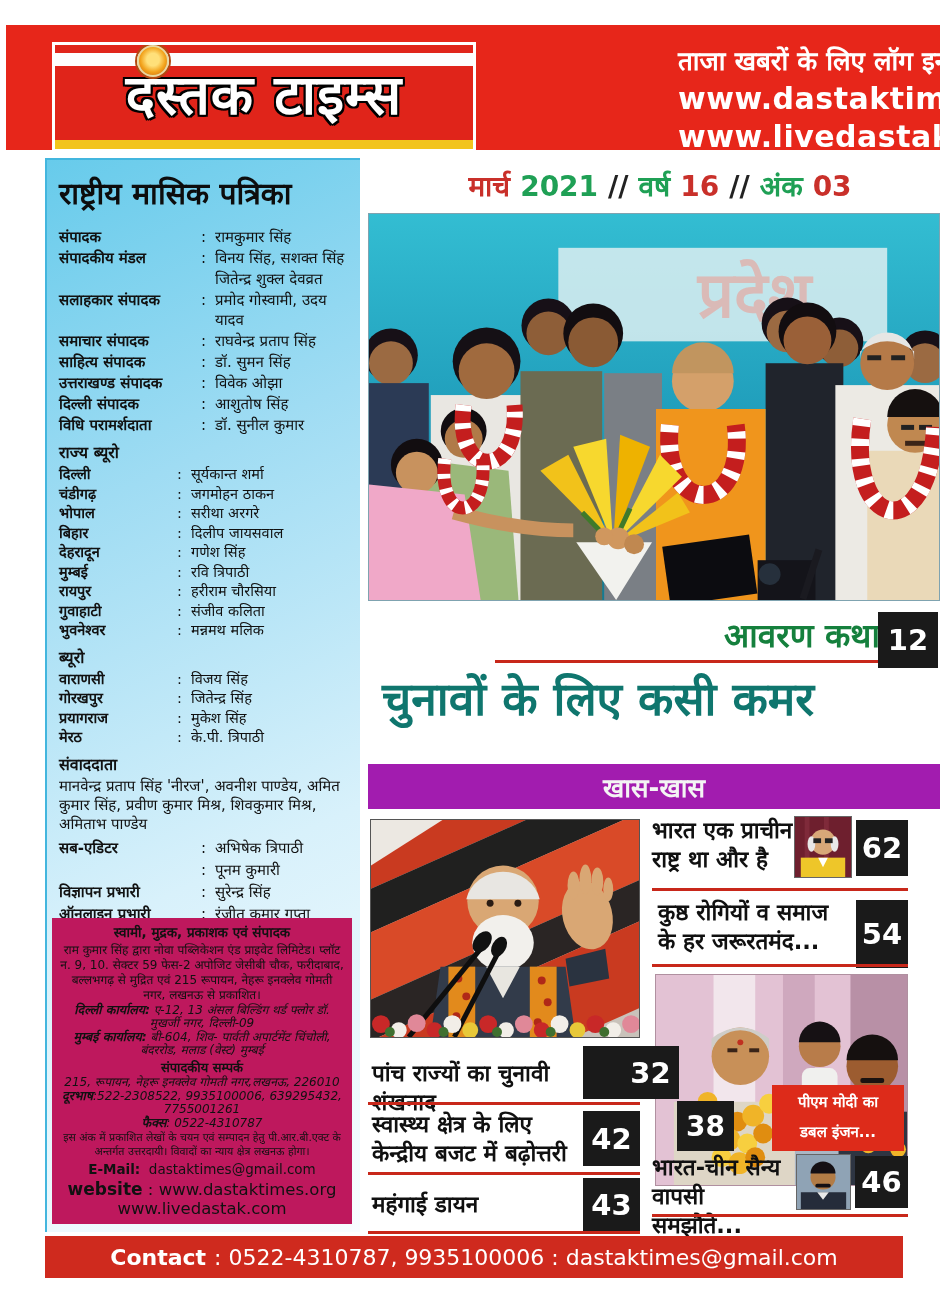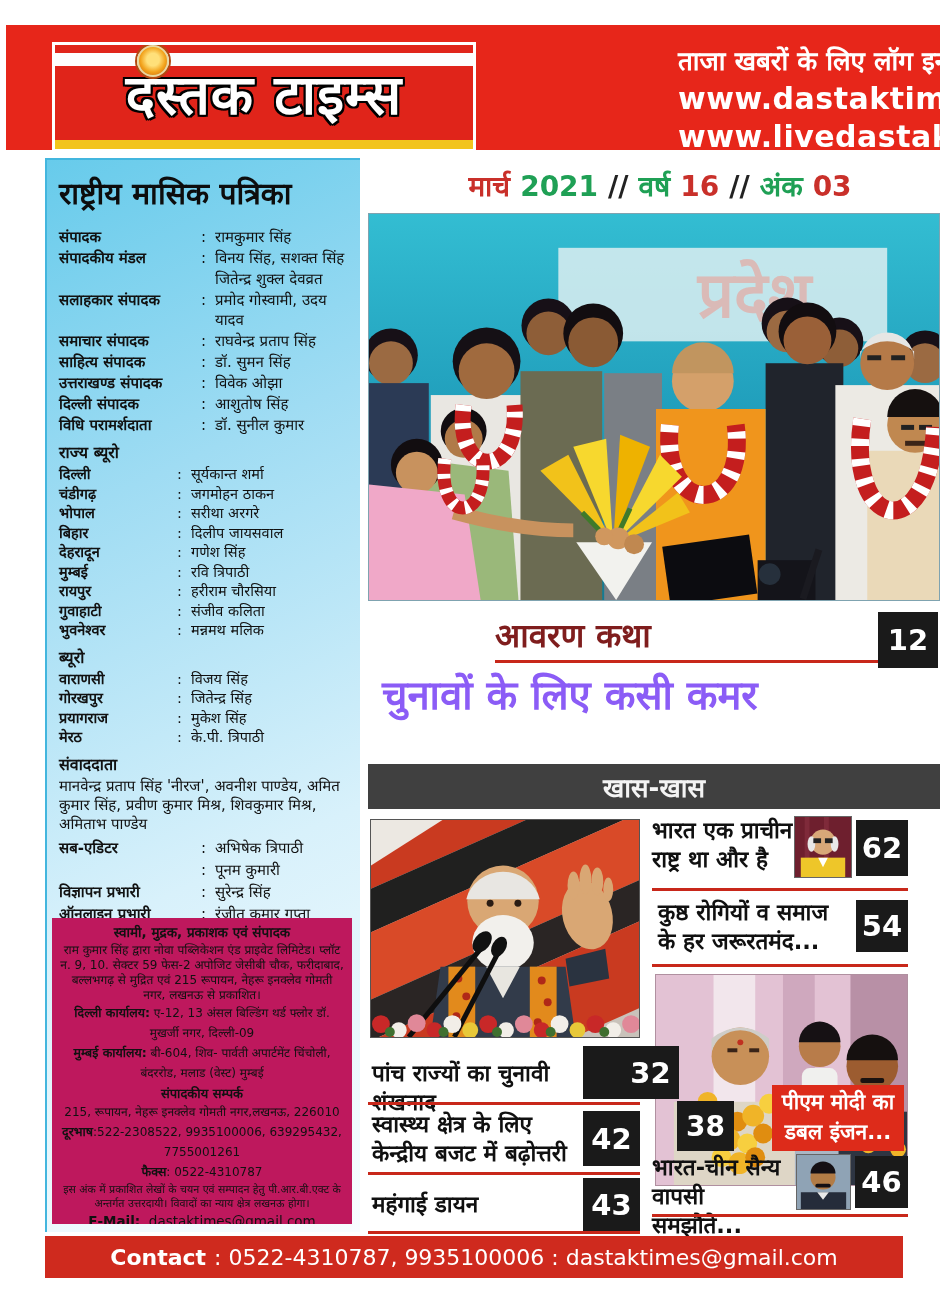--- a/index.html
+++ b/index.html
@@ -36,21 +36,21 @@
   .srow2 .sl{width:118px;}
   .srow2{font-size:14.5px;line-height:18.5px;}
   .sb-head{font-size:16px;font-weight:bold;margin:6px 0 2px 0;}
   .sb-para{font-size:15px;line-height:19px;margin:1px 0 4px 0;}
   .srow3{line-height:20px;margin-bottom:2px;}
 
   .pubbox{position:absolute;left:52px;top:918px;width:300px;height:306px;background:#be185d;
           box-sizing:border-box;padding:5px 8px;text-align:center;overflow:hidden;}
   .pb-title{font-size:13.5px;font-weight:bold;margin-bottom:2px;}
   .pb-body{font-size:12px;line-height:15px;}
-  .pb-line{font-size:12px;line-height:20px;}
+  .pb-line{font-size:12px;line-height:13px;font-style:italic;}
   .pb-line b{font-size:12.5px;}
   .pb-subtitle{font-size:13px;font-weight:bold;margin-top:1px;}
   .pb-disc{font-size:10.8px;line-height:13.5px;margin-top:1px;}
   .pb-email{font-size:13.5px;margin-top:3px;}
   .pb-web{font-size:16.5px;margin-top:2px;}
   .pb-web b{font-size:17px;}
   .pb-web2{font-size:16.5px;}
 
   
   .dateline{position:absolute;left:380px;top:166px;width:560px;text-align:center;
@@ -58,39 +58,39 @@
   .dateline span{margin:0 5px;}
   .dl-red{color:#c9302a;}
   .dl-green{color:#1fa055;}
   .dl-sep{color:#222;}
 
   .photo-frame{position:absolute;border:1px solid #7fa3b0;box-sizing:border-box;overflow:hidden;background:#cde;}
   .main-photo{left:368px;top:213px;width:572px;height:388px;}
   .modi-photo{left:370px;top:819px;width:270px;height:219px;border-color:#555;}
   .tirath-photo{left:655px;top:974px;width:253px;height:212px;border-color:#b090a0;}
 
-  .kicker{position:absolute;left:495px;top:612px;width:385px;height:46px;text-align:left;
-          font-size:33px;font-weight:bold;color:#7f1d1d;}
+  .kicker{position:absolute;left:495px;top:612px;width:385px;height:46px;text-align:right;
+          font-size:33px;font-weight:bold;color:#15803d;}
   .kicker-line{position:absolute;left:495px;top:660px;width:412px;height:3px;background:#c8271a;}
   .pagebox{background:#1a1a1a;color:#fff;font-weight:bold;display:flex;align-items:center;
            justify-content:center;}
   .cover-badge{position:absolute;left:878px;top:612px;width:60px;height:56px;font-size:29px;}
-  .headline{position:absolute;left:382px;top:666px;width:560px;font-size:40px;font-weight:bold;
-            color:#8b5cf6;white-space:nowrap;}
-  .khas-bar{position:absolute;left:368px;top:764px;width:572px;height:45px;background:#404040;
+  .headline{position:absolute;left:382px;top:666px;width:560px;font-size:46px;font-weight:bold;
+            color:#0f766e;white-space:nowrap;}
+  .khas-bar{position:absolute;left:368px;top:764px;width:572px;height:45px;background:#a21caf;
             color:#f4f4f4;display:flex;align-items:center;justify-content:center;
             font-size:26px;font-weight:bold;}
 
   .feat{position:absolute;}
   .ft-title{font-weight:bold;font-size:22.5px;line-height:29px;color:#101010;}
   .sep{position:absolute;height:3px;background:#c8271a;}
   .thumb{position:absolute;border:1px solid #666;box-sizing:border-box;overflow:hidden;}
   .badge{position:absolute;font-size:29px;}
   .redcap{position:absolute;left:116px;top:110px;width:132px;height:66px;background:#dd2b1a;
-          color:#fff;text-align:center;font-size:21px;font-weight:bold;line-height:30px;
+          color:#fff;text-align:center;font-size:15px;font-weight:bold;line-height:30px;
           padding-top:2px;box-sizing:border-box;}
   .badge38{position:absolute;left:21px;top:126px;width:57px;height:50px;font-size:28px;}
 
   .contact-bar{position:absolute;left:45px;top:1236px;width:858px;height:42px;background:#cf2a1e;
                color:#fff;display:flex;align-items:center;justify-content:center;font-size:22px;}
   .contact-bar b{margin-right:8px;}
 </style>
 </head>
 <body>
 
@@ -482,21 +482,21 @@
     </div>
     <div class="pagebox badge" style="left:204px;top:6px;width:52px;height:56px;">62</div>
   </div>
   <div class="sep" style="left:652px;top:888px;width:256px;"></div>
 
   <div class="feat" style="left:652px;top:896px;width:256px;height:66px;">
     <div class="ft-title" style="position:absolute;left:6px;top:2px;width:190px;">
       <div>कुष्ठ रोगियों व समाज</div>
       <div>के हर जरूरतमंद...</div>
     </div>
-    <div class="pagebox badge" style="left:204px;top:4px;width:52px;height:52px;">54</div>
+    <div class="pagebox badge" style="left:204px;top:4px;width:52px;height:68px;">54</div>
   </div>
   <div class="sep" style="left:652px;top:964px;width:256px;"></div>
 
   <div class="photo-frame tirath-photo abs">
     <svg width="251" height="210" viewBox="0 0 253 212" preserveAspectRatio="none">
       <rect width="253" height="212" fill="#e3c2d4"></rect>
       <rect x="58" y="0" width="42" height="212" fill="#f2e6ec"></rect>
       <rect x="128" y="0" width="32" height="212" fill="#cfa8be"></rect>
       <rect x="196" y="0" width="57" height="212" fill="#b890a6"></rect>
       <g>

